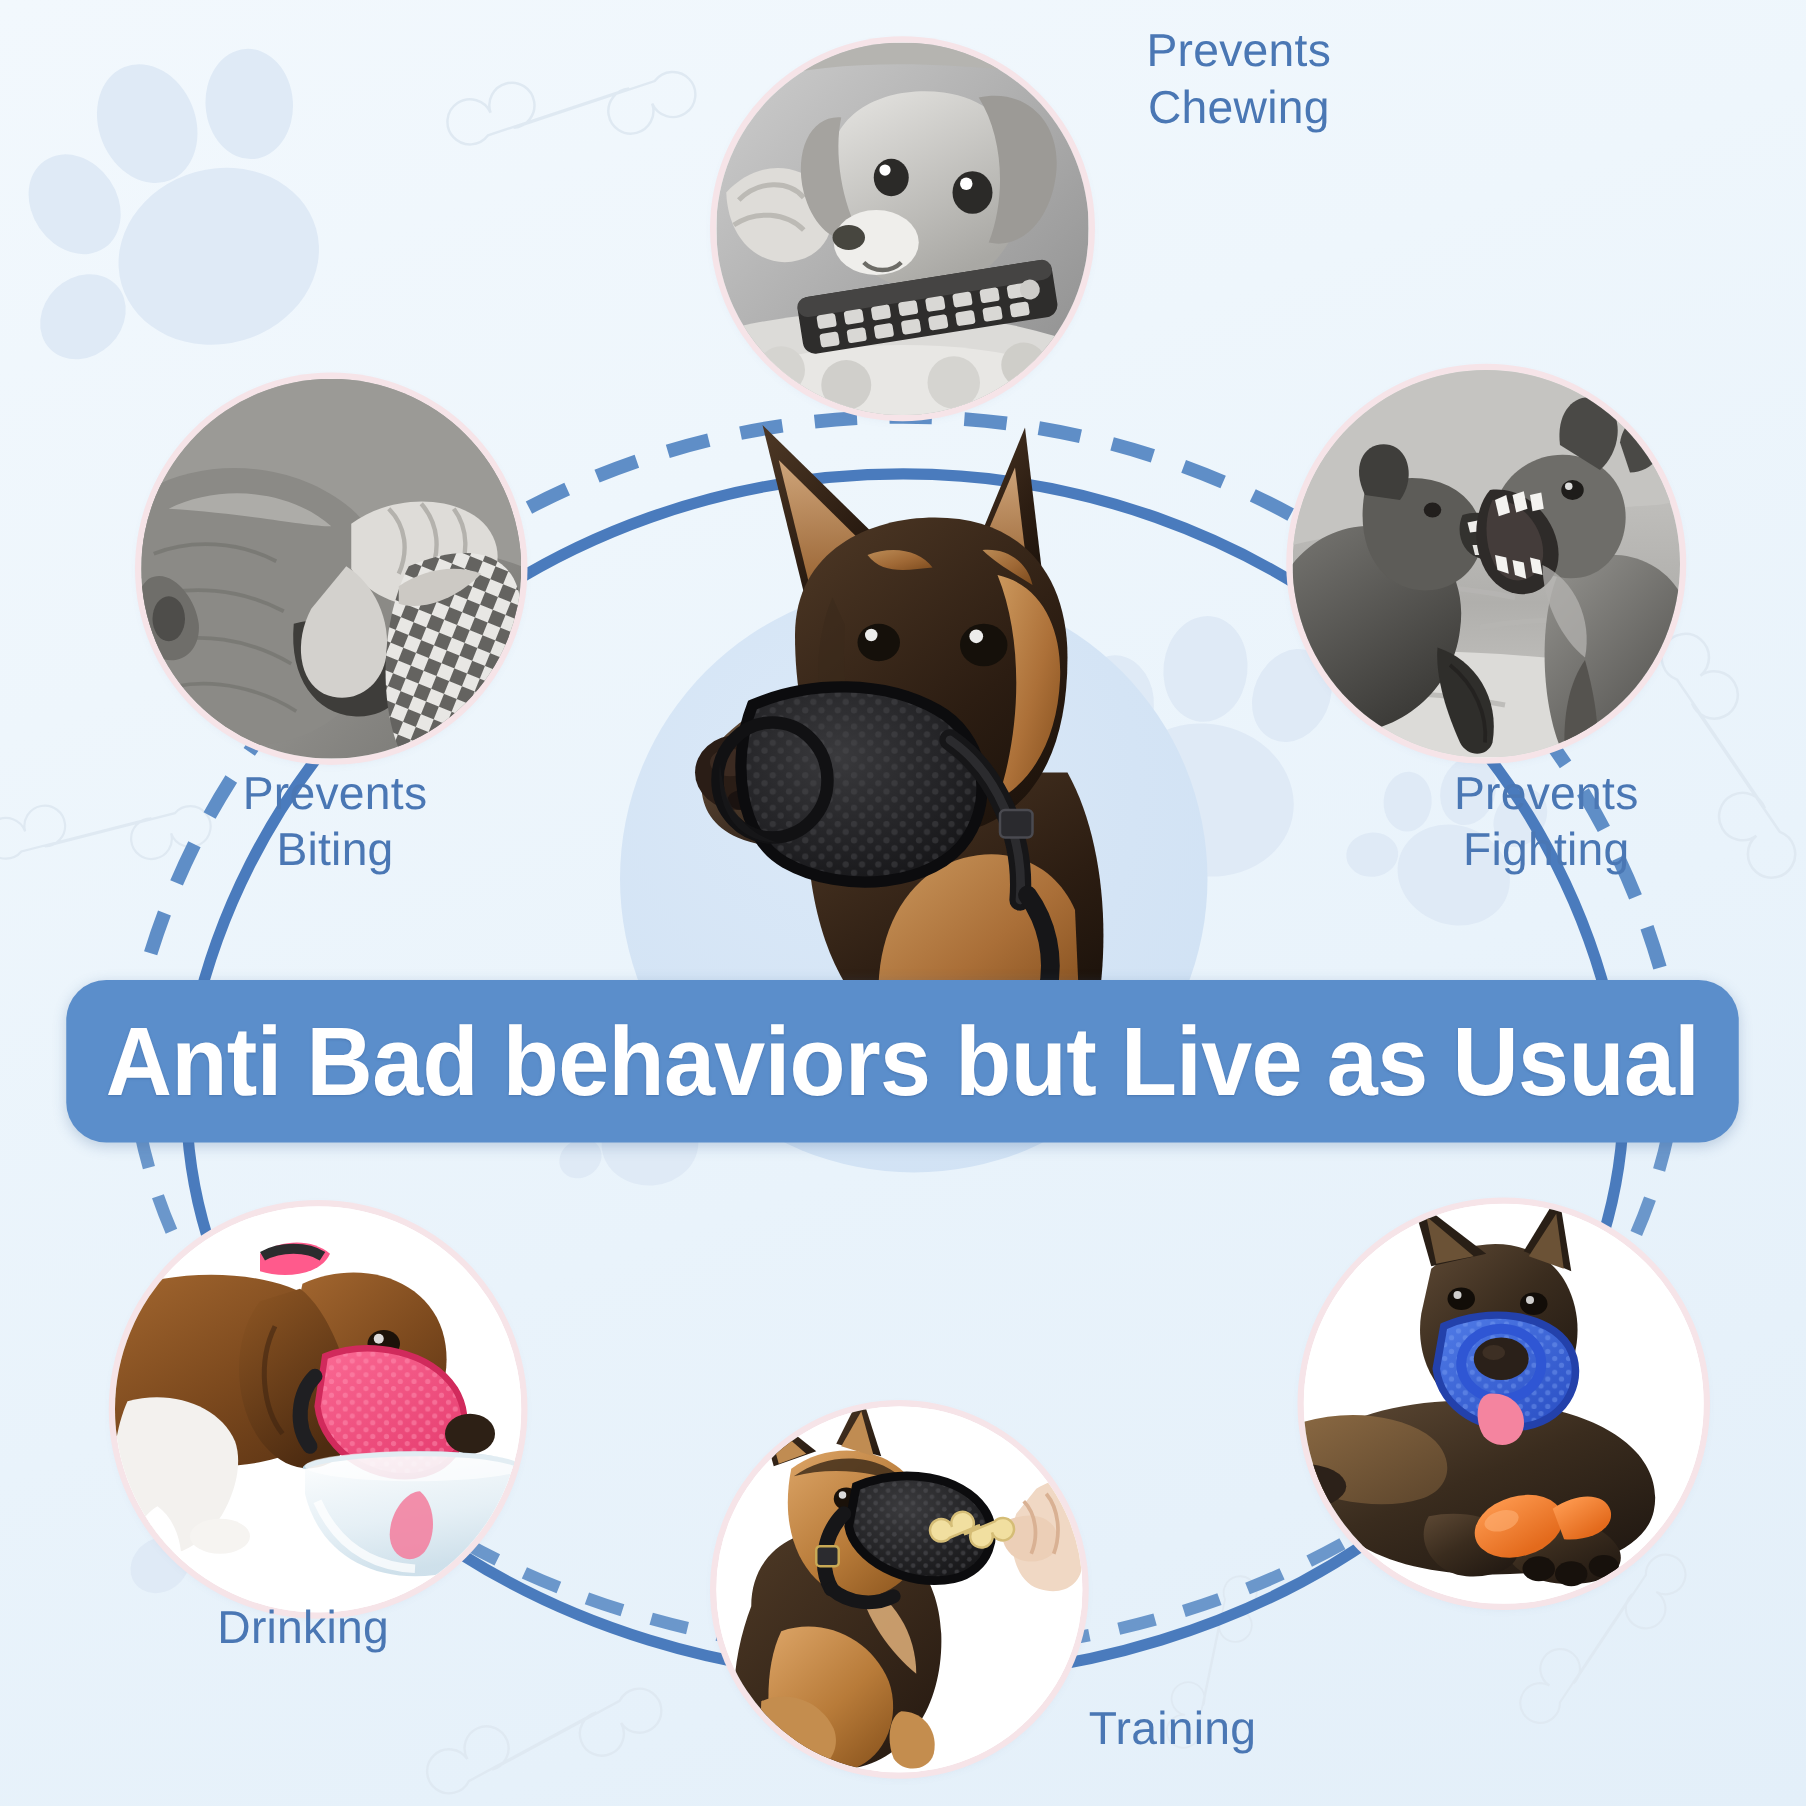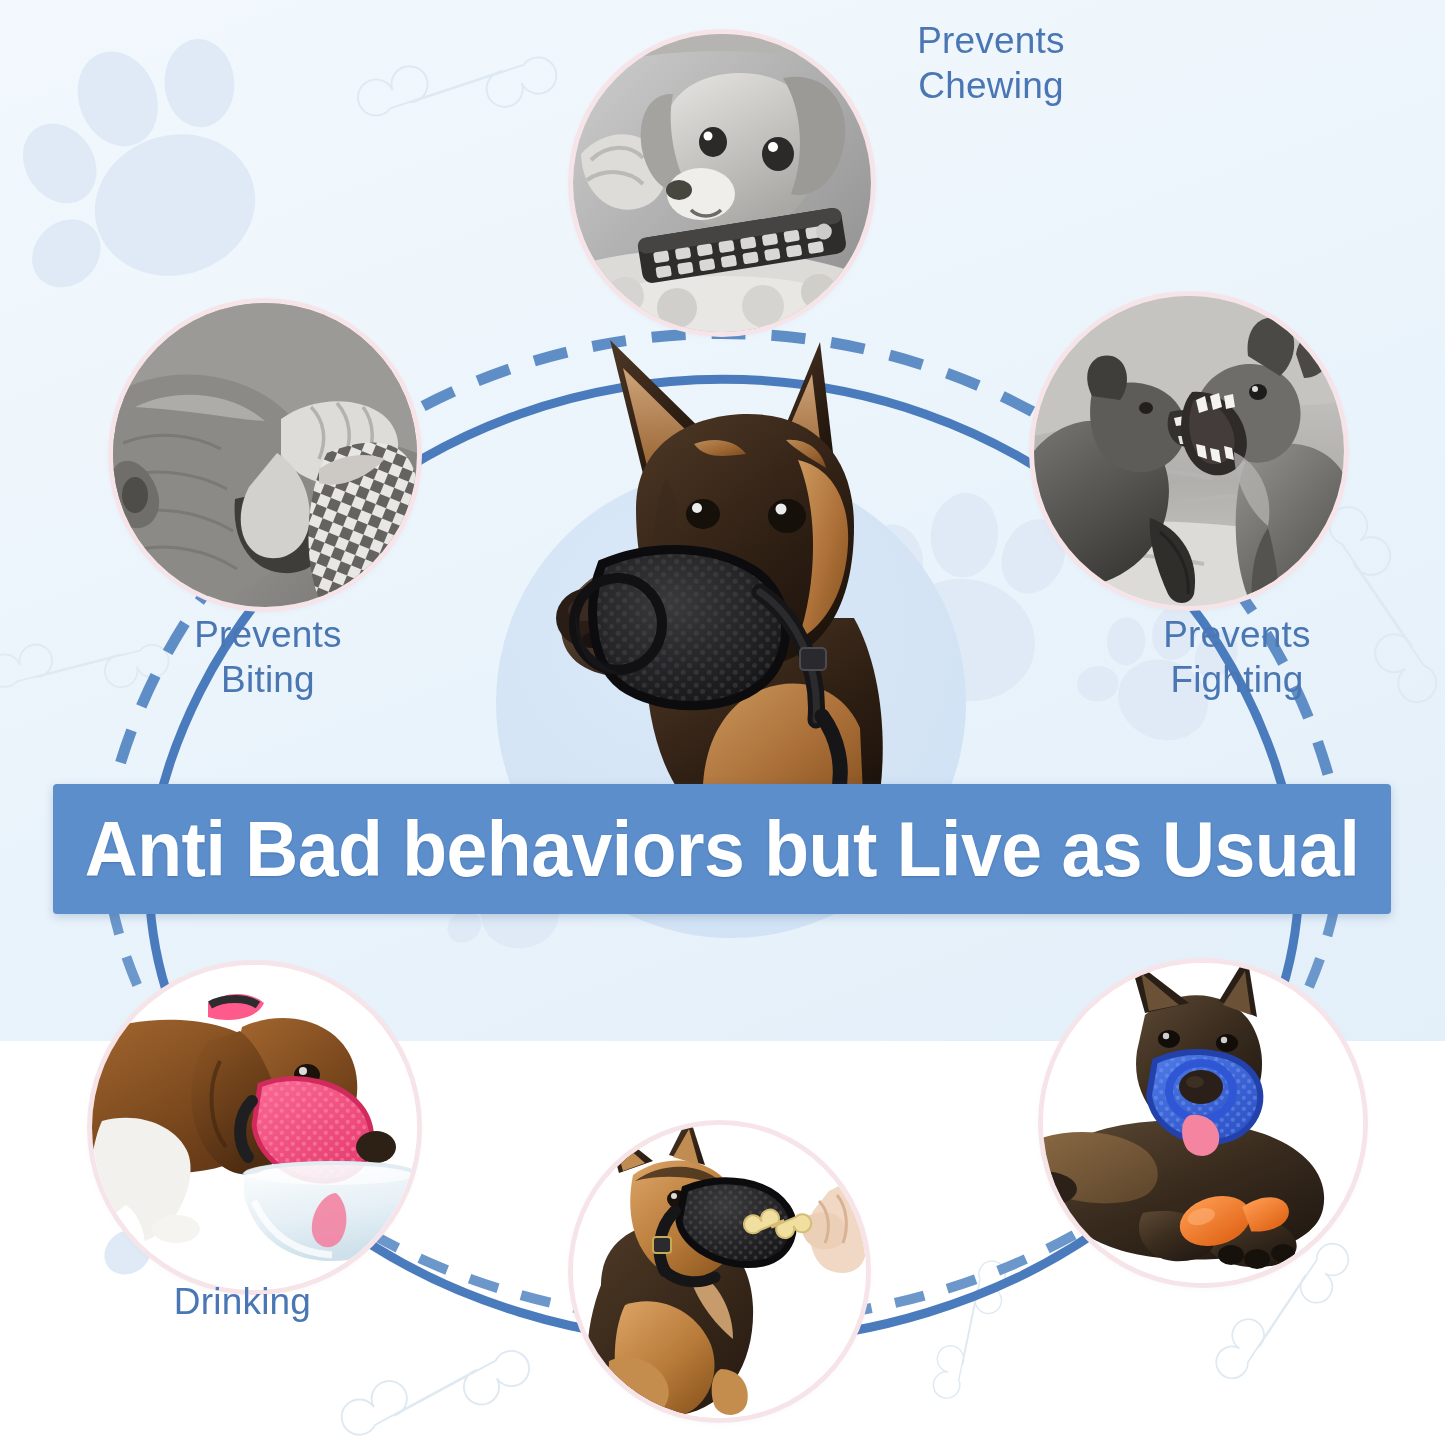--- a/index.html
+++ b/index.html
@@ -7,21 +7,21 @@
   html, body {
     width: 1445px;
     height: 1445px;
     overflow: hidden;
     font-family: "Liberation Sans", sans-serif;
   }
 
   #infographic {
     position: relative;
     width: 1445px;
-    height: 1041px;
+    height: 1445px;
     background: linear-gradient(160deg, #f2f8fd 0%, #eef6fc 30%, #e9f3fb 60%, #e3eff9 100%);
   }
 
   
   .bg-layer {
     position: absolute;
     inset: 0;
     z-index: 1;
     pointer-events: none;
   }
@@ -93,21 +93,21 @@
   .l-playing  { left: 1113px; top: 1279px; width: 240px; text-align: center; }
 
   
   .banner {
     position: absolute;
     left: 53px;
     top: 784px;
     width: 1338px;
     height: 130px;
     background: #5b8ecb;
-    border-radius: 4px;
+    border-radius: 32px;
     z-index: 8;
     display: flex;
     align-items: center;
     justify-content: center;
     box-shadow: 0 3px 10px rgba(60,100,150,0.25);
   }
   .banner-text {
     color: #ffffff;
     font-family: "Liberation Sans Narrow", "Liberation Sans", sans-serif;
     font-weight: 700;
@@ -599,20 +599,21 @@
       <g stroke="#d9b193" stroke-width="3" fill="none">
         <path d="M246,76 C256,86 258,104 252,118"></path>
         <path d="M264,70 C274,82 276,102 270,118"></path>
       </g>
 
       <g transform="translate(208,100) rotate(-14)">
         <path d="M-22,0 a9,9 0 1,1 4,-8 a9,9 0 1,1 8,8 L16,-4 a9,9 0 1,1 -4,8 a9,9 0 1,1 -8,-8 Z" fill="#f1dfa0" stroke="#d5bd76" stroke-width="2"></path>
       </g>
     </svg>
   </div>
+  <div class="label l-training">Training</div>
 
   <div class="circle c-playing">
     <svg class="photo" viewBox="0 0 320 320">
       <defs>
         <linearGradient id="malDark" x1="0.1" y1="0" x2="0.9" y2="1">
           <stop offset="0%" stop-color="#5a4632"></stop>
             <stop offset="45%" stop-color="#3a2c1e"></stop>
           <stop offset="100%" stop-color="#1f1711"></stop>
         </linearGradient>
         <linearGradient id="malTan" x1="0" y1="0" x2="1" y2="1">

